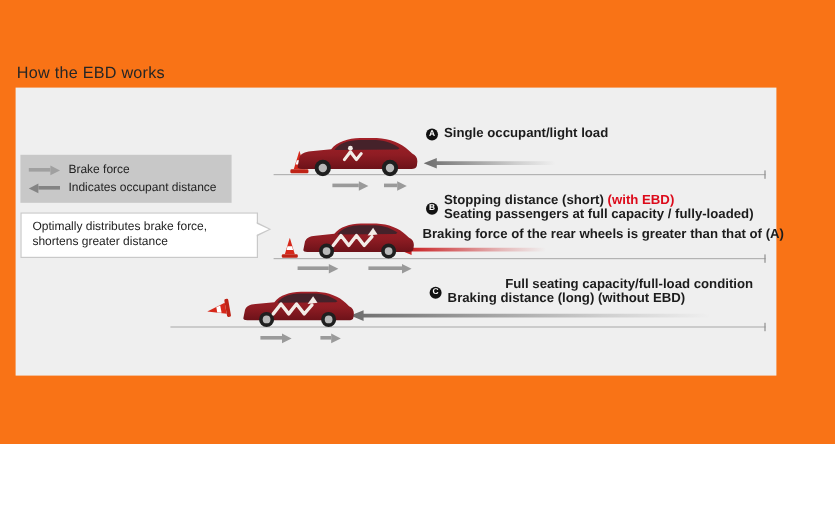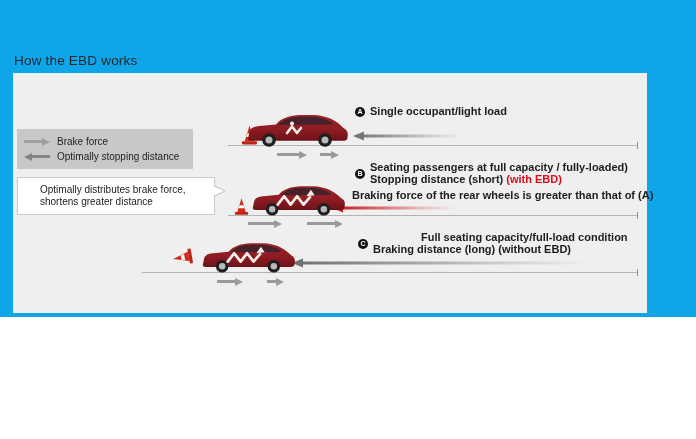--- a/index.html
+++ b/index.html
@@ -1,16 +1,16 @@
 <!DOCTYPE html>
 <html><head>
 <meta charset="utf-8">
 <style>
   html,body{margin:0;padding:0;background:#ffffff;}
-  .stage{position:relative;width:696px;height:317px;background:#0ea5e9;overflow:hidden;
+  .stage{position:relative;width:696px;height:370px;background:#f97316;overflow:hidden;
          font-family:"Liberation Sans", sans-serif;color:#1c1c1c;}
   .page-title{position:absolute;left:14px;top:53px;font-size:13.5px;color:#262626;letter-spacing:.2px;}
   .panel{position:absolute;left:13px;top:73px;width:634px;height:240px;background:#efefef;}
 
   
   .legend{position:absolute;left:4px;top:56px;width:176px;height:40px;background:#c8c8c8;
           display:flex;flex-direction:column;justify-content:center;gap:4px;padding-left:7px;box-sizing:border-box;}
   .legend-row{display:flex;align-items:center;gap:7px;}
   .legend-label{font-size:10px;color:#222;}
 
@@ -21,21 +21,21 @@
   .larrow{display:inline-flex;align-items:center;height:9px;}
   .larrow .shaft{flex:1;height:3px;background:#848484;}
   .larrow .head{width:0;height:0;border-right:8px solid #848484;border-top:4.5px solid transparent;border-bottom:4.5px solid transparent;}
   .legend .rarrow,.legend .larrow{width:26px;}
   .brake-arrow{position:absolute;height:9px;}
   .brake-arrow .shaft{background:#9a9a9a;}
   .brake-arrow .head{border-left-color:#9a9a9a;}
 
   
   .callout{position:absolute;left:4px;top:104px;width:198px;height:38px;background:#ffffff;border:1px solid #c9c9c9;
-           box-sizing:border-box;display:flex;flex-direction:column;justify-content:center;padding-left:22px;
+           box-sizing:border-box;display:flex;flex-direction:column;justify-content:center;padding-left:9px;
            font-size:10px;color:#222;line-height:12px;}
   .callout::before{content:"";position:absolute;right:-12px;top:7px;border-left:12px solid #c9c9c9;
                    border-top:6px solid transparent;border-bottom:6px solid transparent;}
   .callout::after{content:"";position:absolute;right:-10px;top:8px;border-left:11px solid #ffffff;
                   border-top:5px solid transparent;border-bottom:5px solid transparent;}
 
   
   .ground{position:absolute;height:1px;background:#b3b3b3;}
   .ground .tick{position:absolute;right:0;top:-3px;width:1px;height:7px;background:#8f8f8f;}
 
@@ -87,21 +87,21 @@
             <span class="shaft"></span>
             <span class="head"></span>
           </span>
         <span class="legend-label">Brake force</span>
       </div>
       <div class="legend-row">
         <span class="larrow">
             <span class="head"></span>
             <span class="shaft"></span>
           </span>
-        <span class="legend-label">Optimally stopping distance</span>
+        <span class="legend-label">Indicates occupant distance</span>
       </div>
     </div>
 
     <div class="callout">
       <div>Optimally distributes brake force,</div>
       <div>shortens greater distance</div>
     </div>
 
     <div class="ground" style="left:215px;top:72px;width:410px;">
         <span class="tick"></span>
@@ -176,22 +176,22 @@
         <span class="head"></span>
       </div>
     <div class="brake-arrow rarrow" style="left:294px;top:146px;width:36px;">
         <span class="shaft"></span>
         <span class="head"></span>
       </div>
 
     <div class="row-label" style="left:342px;top:89px;">
       <span class="badge">B</span>
       <span class="label-lines">
+        <span style="display:block;"><span>Stopping distance (short)</span> <span class="red">(with EBD)</span></span>
         <span style="display:block;">Seating passengers at full capacity / fully-loaded)</span>
-        <span style="display:block;"><span>Stopping distance (short)</span> <span class="red">(with EBD)</span></span>
       </span>
     </div>
     <div class="note" style="left:339px;top:116px;">Braking force of the rear wheels is greater than that of (A)</div>
 
     <div class="ground" style="left:129px;top:199px;width:496px;">
         <span class="tick"></span>
       </div>
 
     <svg class="stop-arrow" style="left:279px;top:185px;" width="300" height="10" viewBox="0 0 300 10">
       <polygon points="0,5 11,0.6 11,3.4 300,3.4 300,6.6 11,6.6 11,9.4" fill="url(#gradGray)"></polygon>

